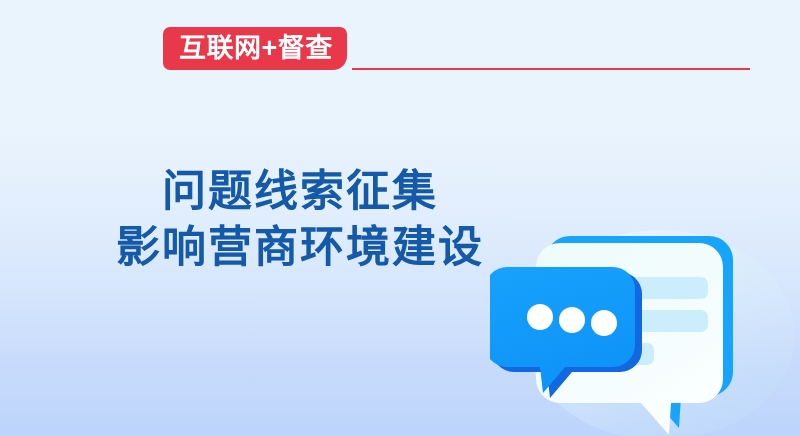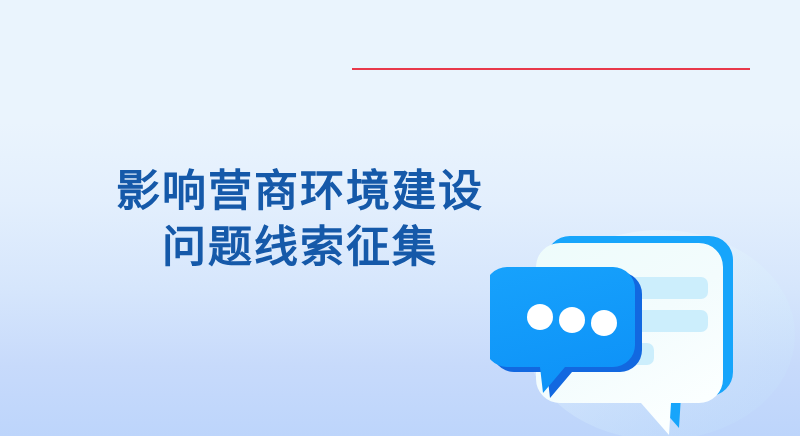--- a/index.html
+++ b/index.html
@@ -112,27 +112,30 @@
   }
 </style>
 </head>
 <body>
 
 <div class="banner">
 
   <div class="header">
 
 
+    <div class="badge">
+      <span class="badge-text">互联网+督查</span>
+    </div>
 
     <div class="header-rule"></div>
   </div>
 
   <div class="headline">
+    <div class="headline-line">问题线索征集</div>
     <div class="headline-line">影响营商环境建设</div>
-    <div class="headline-line">问题线索征集</div>
   </div>
 
   <div class="illustration">
     <svg viewBox="0 0 310 221" xmlns="http://www.w3.org/2000/svg">
       <defs>
         <linearGradient id="backBubbleFill" x1="0" y1="0" x2="0.6" y2="1">
           <stop offset="0%" stop-color="#eefcfb"></stop>
           <stop offset="55%" stop-color="#f3fcfd"></stop>
           <stop offset="100%" stop-color="#fbffff"></stop>
         </linearGradient>

